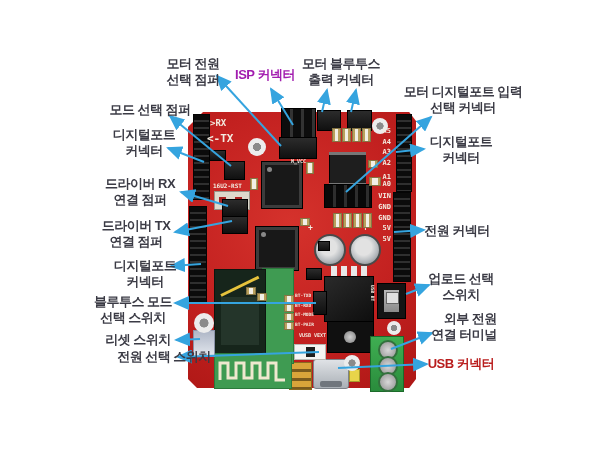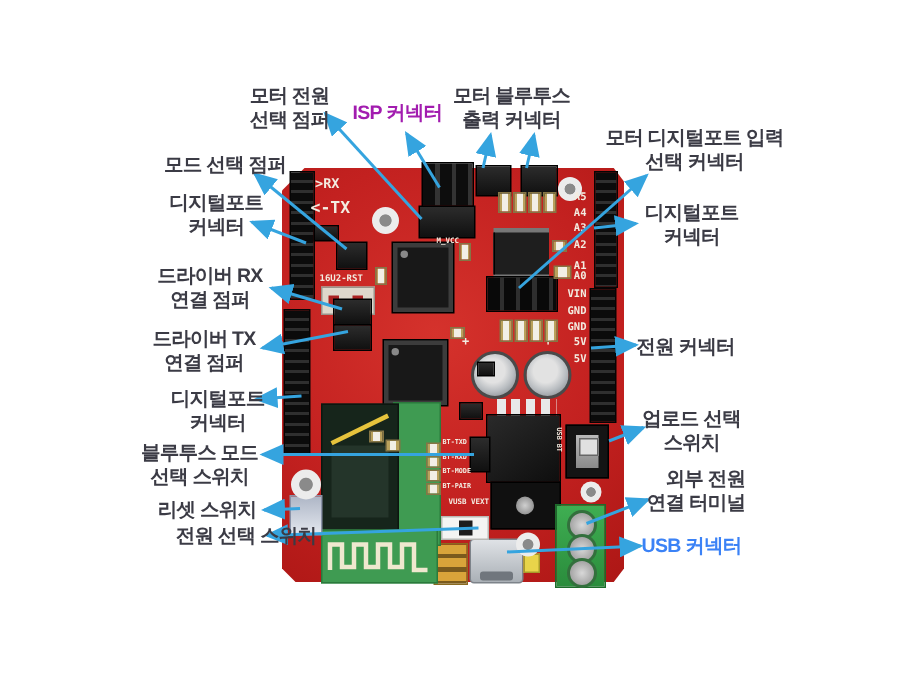--- a/index.html
+++ b/index.html
@@ -193,21 +193,21 @@
 출력 커넥터</div>
       <div class="callout" style="left: 463px; top: 84px; color: rgb(59, 59, 69);">모터 디지털포트 입력
 선택 커넥터</div>
       <div class="callout" style="left: 461px; top: 134px; color: rgb(59, 59, 69);">디지털포트
 커넥터</div>
       <div class="callout" style="left: 457px; top: 223px; color: rgb(59, 59, 69);">전원 커넥터</div>
       <div class="callout" style="left: 461px; top: 271px; color: rgb(59, 59, 69);">업로드 선택
 스위치</div>
       <div class="callout" style="left: 464px; top: 311px; color: rgb(59, 59, 69); text-align: right;">외부 전원
 연결 터미널</div>
-      <div class="callout" style="left: 461px; top: 356px; color: #3b82f6;">USB 커넥터</div>
+      <div class="callout" style="left: 461px; top: 356px; color: #b91c1c;">USB 커넥터</div>
       <div class="callout" style="left: 150px; top: 102px; color: rgb(59, 59, 69);">모드 선택 점퍼</div>
       <div class="callout" style="left: 144px; top: 127px; color: rgb(59, 59, 69);">디지털포트
 커넥터</div>
       <div class="callout" style="left: 140px; top: 176px; color: rgb(59, 59, 69);">드라이버 RX
 연결 점퍼</div>
       <div class="callout" style="left: 136px; top: 218px; color: rgb(59, 59, 69);">드라이버 TX
 연결 점퍼</div>
       <div class="callout" style="left: 145px; top: 258px; color: rgb(59, 59, 69);">디지털포트
 커넥터</div>
       <div class="callout" style="left: 133px; top: 294px; color: rgb(59, 59, 69);">블루투스 모드

